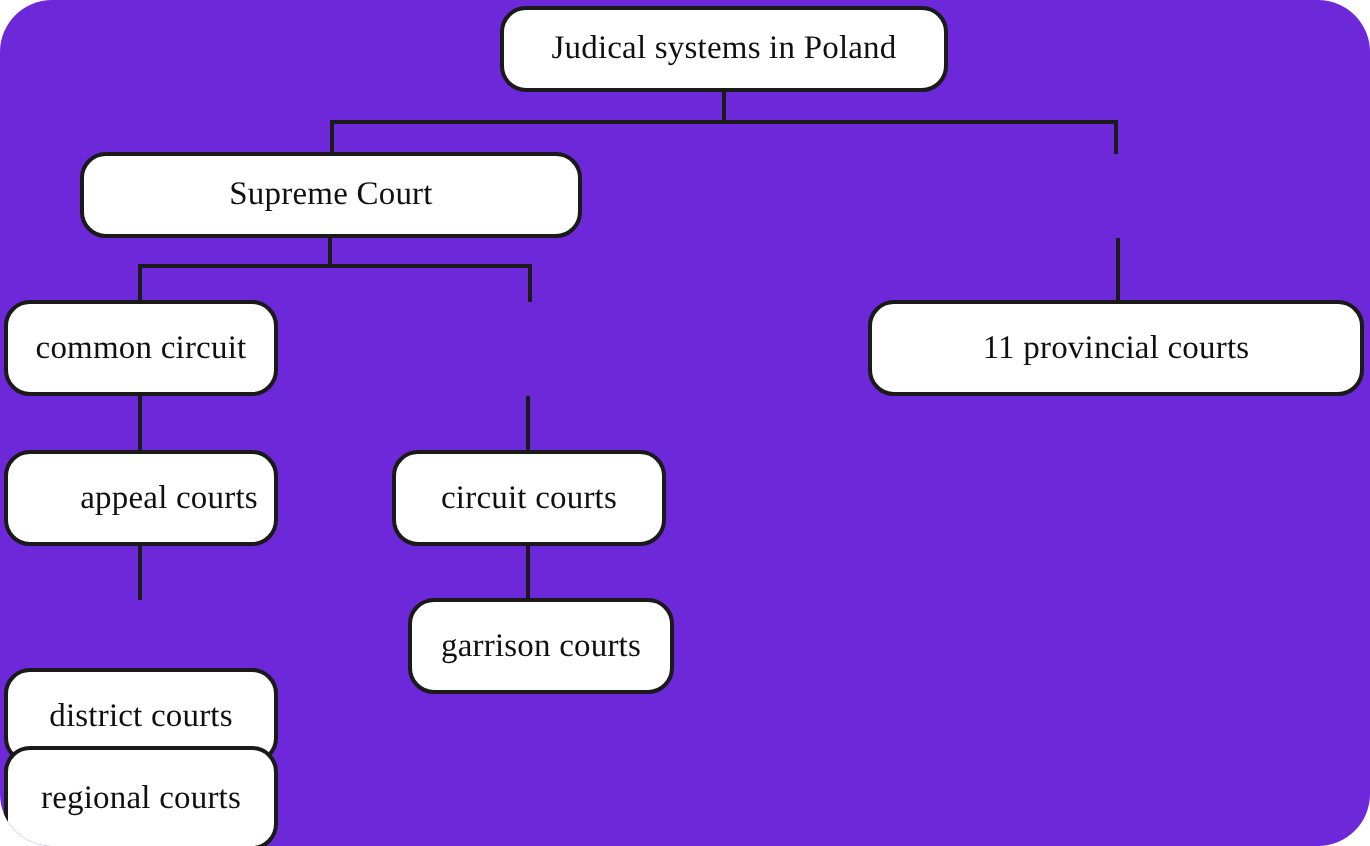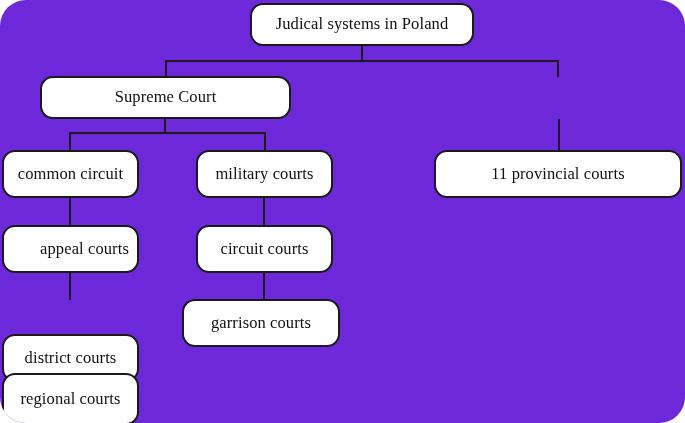--- a/index.html
+++ b/index.html
@@ -52,21 +52,21 @@
   #node-supreme-court { left: 40px;  top: 76px;  width: 251px; height: 43px; justify-content: center; }
   #node-sac           { left: 434px; top: 76px;  width: 248px; height: 43px; }
 
   #node-common-courts { left: 2px;   top: 150px; width: 137px; height: 48px; }
   #node-appeal-courts { left: 2px;   top: 225px; width: 137px; height: 48px; padding-left: 28px; }
   #node-district-courts{left: 2px;   top: 299px; width: 137px; height: 48px; margin-top: 35px; }
   #node-regional-courts{left: 2px;   top: 373px; width: 137px; height: 52px; }
 
   #node-military-courts{left: 196px; top: 150px; width: 137px; height: 48px; }
   #node-circuit-courts {left: 196px; top: 225px; width: 137px; height: 48px; }
-  #node-garrison-courts{left: 182px; top: 299px; width: 158px; height: 48px; }
+  #node-garrison-courts{left: 204px; top: 299px; width: 133px; height: 48px; }
 
   #node-provincial-courts { left: 434px; top: 150px; width: 248px; height: 48px; }
 
   
   
   #conn-root-stem   { left: 361px; top: 46px;  height: 16px; }
   #conn-level1-bus  { left: 165px; top: 60px;  width: 394px; }
   #conn-bus-left    { left: 165px; top: 60px;  height: 17px; }
   #conn-bus-right   { left: 557px; top: 60px;  height: 17px; }
 
@@ -130,23 +130,20 @@
   </div>
 
   <div class="node" id="node-district-courts">
     <span class="node-label">district courts</span>
   </div>
 
   <div class="node" id="node-regional-courts">
     <span class="node-label">regional courts</span>
   </div>
 
-  <div class="node" id="node-military-courts">
-    <span class="node-label">military courts</span>
-  </div>
 
   <div class="node" id="node-circuit-courts">
     <span class="node-label">circuit courts</span>
   </div>
 
   <div class="node" id="node-garrison-courts">
     <span class="node-label">garrison courts</span>
   </div>
 
   <div class="node" id="node-provincial-courts">

